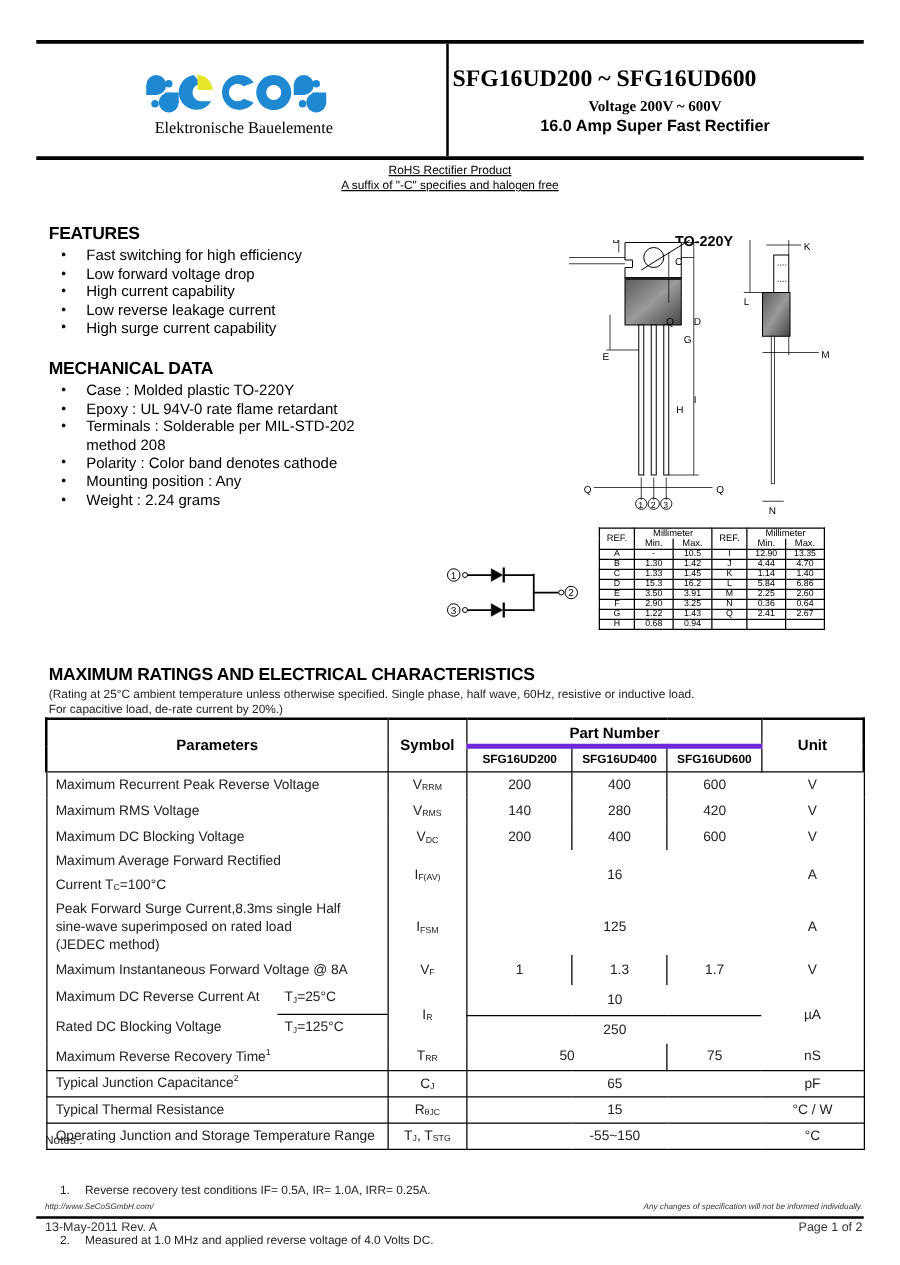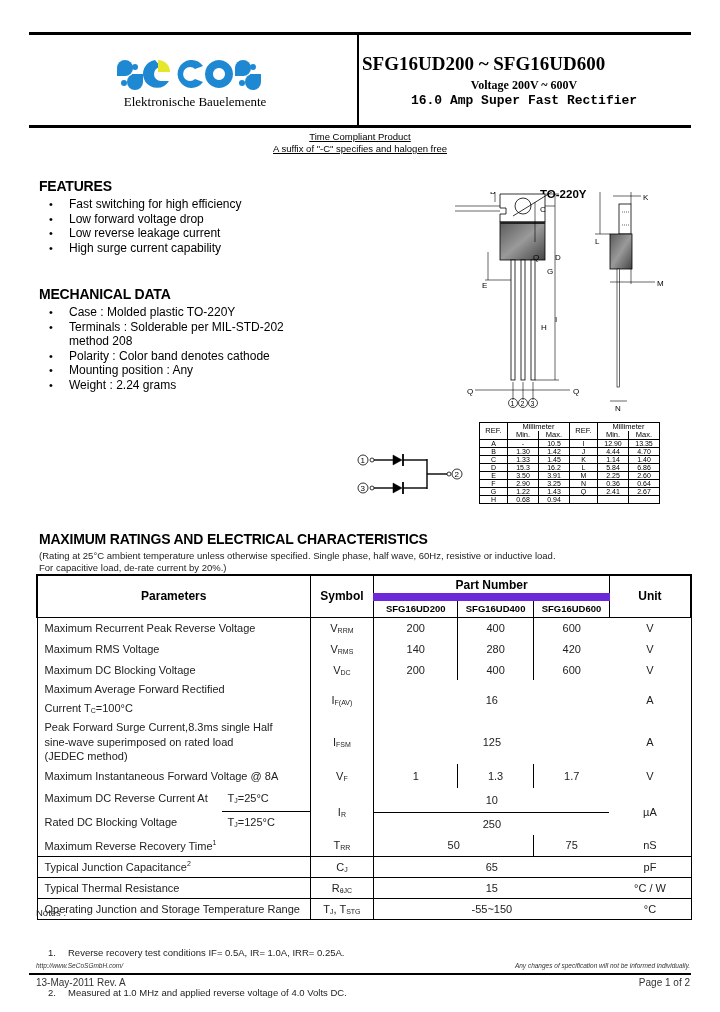--- a/index.html
+++ b/index.html
@@ -11,21 +11,21 @@
   
   .header-frame { left: 29px; top: 32px; width: 662px; height: 96px; border-top: 3px solid #000; border-bottom: 3px solid #000; }
   .header-divider { left: 357px; top: 35px; width: 2px; height: 90px; background: #000; }
 
   .logo-wrap { left: 110px; top: 55px; width: 200px; height: 60px; }
   .logo-letters { position: absolute; left: 5px; top: 0; width: 150px; height: 38px; }
   .logo-sub { position: absolute; left: 0; top: 39px; width: 170px; text-align: center; font-family: "Liberation Serif", serif; font-size: 13px; color: #000; }
 
   .title-main { left: 362px; top: 53px; width: 324px; text-align: left; font-family: "Liberation Serif", serif; font-weight: bold; font-size: 19px; }
   .title-sub1 { left: 362px; top: 78px; width: 324px; text-align: center; font-family: "Liberation Serif", serif; font-weight: bold; font-size: 12px; }
-  .title-sub2 { left: 362px; top: 93px; width: 324px; text-align: center; font-family: Liberation Mono, monospace; font-weight: bold; font-size: 13px; }
+  .title-sub2 { left: 362px; top: 93px; width: 324px; text-align: center; font-family: Liberation Sans, sans-serif; font-weight: bold; font-size: 13px; }
 
   .rohs1 { left: 29px; top: 131px; width: 662px; text-align: center; font-size: 9.5px; text-decoration: underline; }
   .rohs2 { left: 29px; top: 143px; width: 662px; text-align: center; font-size: 9.5px; text-decoration: underline; }
 
   .sec-heading { font-weight: bold; font-size: 14px; letter-spacing: -0.2px; }
   .feat-head { left: 39px; top: 178px; }
   .mech-head { left: 39px; top: 286px; }
 
   ul.bullets { list-style: none; }
   ul.bullets li { position: relative; padding-left: 30px; font-size: 12px; line-height: 14.6px; }
@@ -100,34 +100,36 @@
     </g>
     <path d="M43 5 A12 12 0 0 1 55 17 L43 17 Z" fill="#e6e62a"></path>
   </svg>
   <div class="logo-sub">Elektronische Bauelemente</div>
 </div>
 
 <div class="abs title-main">SFG16UD200 ~ SFG16UD600</div>
 <div class="abs title-sub1">Voltage 200V ~ 600V</div>
 <div class="abs title-sub2">16.0 Amp Super Fast Rectifier</div>
 
-<div class="abs rohs1">Time Compliant Product</div>
+<div class="abs rohs1">RoHS Rectifier Product</div>
 <div class="abs rohs2">A suffix of "-C" specifies and halogen free</div>
 
 <div class="abs sec-heading feat-head">FEATURES</div>
 <ul class="abs bullets feat-list">
   <li>Fast switching for high efficiency</li>
   <li>Low forward voltage drop</li>
+  <li>High current capability</li>
   <li>Low reverse leakage current</li>
   <li>High surge current capability</li>
 </ul>
 
 <div class="abs sec-heading mech-head">MECHANICAL DATA</div>
 <ul class="abs bullets mech-list">
   <li>Case : Molded plastic TO-220Y</li>
+  <li>Epoxy : UL 94V-0 rate flame retardant</li>
   <li style="width:280px">Terminals : Solderable per MIL-STD-202 method 208</li>
   <li>Polarity : Color band denotes cathode</li>
   <li>Mounting position : Any</li>
   <li>Weight : 2.24 grams</li>
 </ul>
 
 <div class="abs pkg-title">TO-220Y</div>
 <svg class="abs" style="left:455px; top:192px;" width="215" height="220" viewBox="0 0 215 220">
   <defs>
     <linearGradient id="bodyGrad" x1="0" y1="0" x2="1" y2="1">
@@ -332,21 +334,21 @@
       <col style="width:64px">
       <col style="width:84px">
       <col style="width:76px">
       <col style="width:76px">
       <col style="width:82px">
   </colgroup>
   <tbody>
       <tr style="height:22px">
     <th rowspan="2" style="border-top:2px solid #000;border-left:2px solid #000">Parameters</th>
     <th rowspan="2" style="border-top:2px solid #000">Symbol</th>
-    <th colspan="3" style="border-top:2px solid #000;border-bottom:8px solid #6d28d9">Part Number</th>
+    <th colspan="3" style="border-top:2px solid #000;border-bottom:4px solid #6d28d9">Part Number</th>
     <th rowspan="2" style="border-top:2px solid #000;border-right:2px solid #000">Unit</th>
   </tr>
   <tr>
     <th class="pn-sub">SFG16UD200</th>
     <th class="pn-sub">SFG16UD400</th>
     <th class="pn-sub">SFG16UD600</th>
   </tr>
 
   <tr>
     <td class="param" style="border-bottom:none">Maximum Recurrent Peak Reverse Voltage</td>

